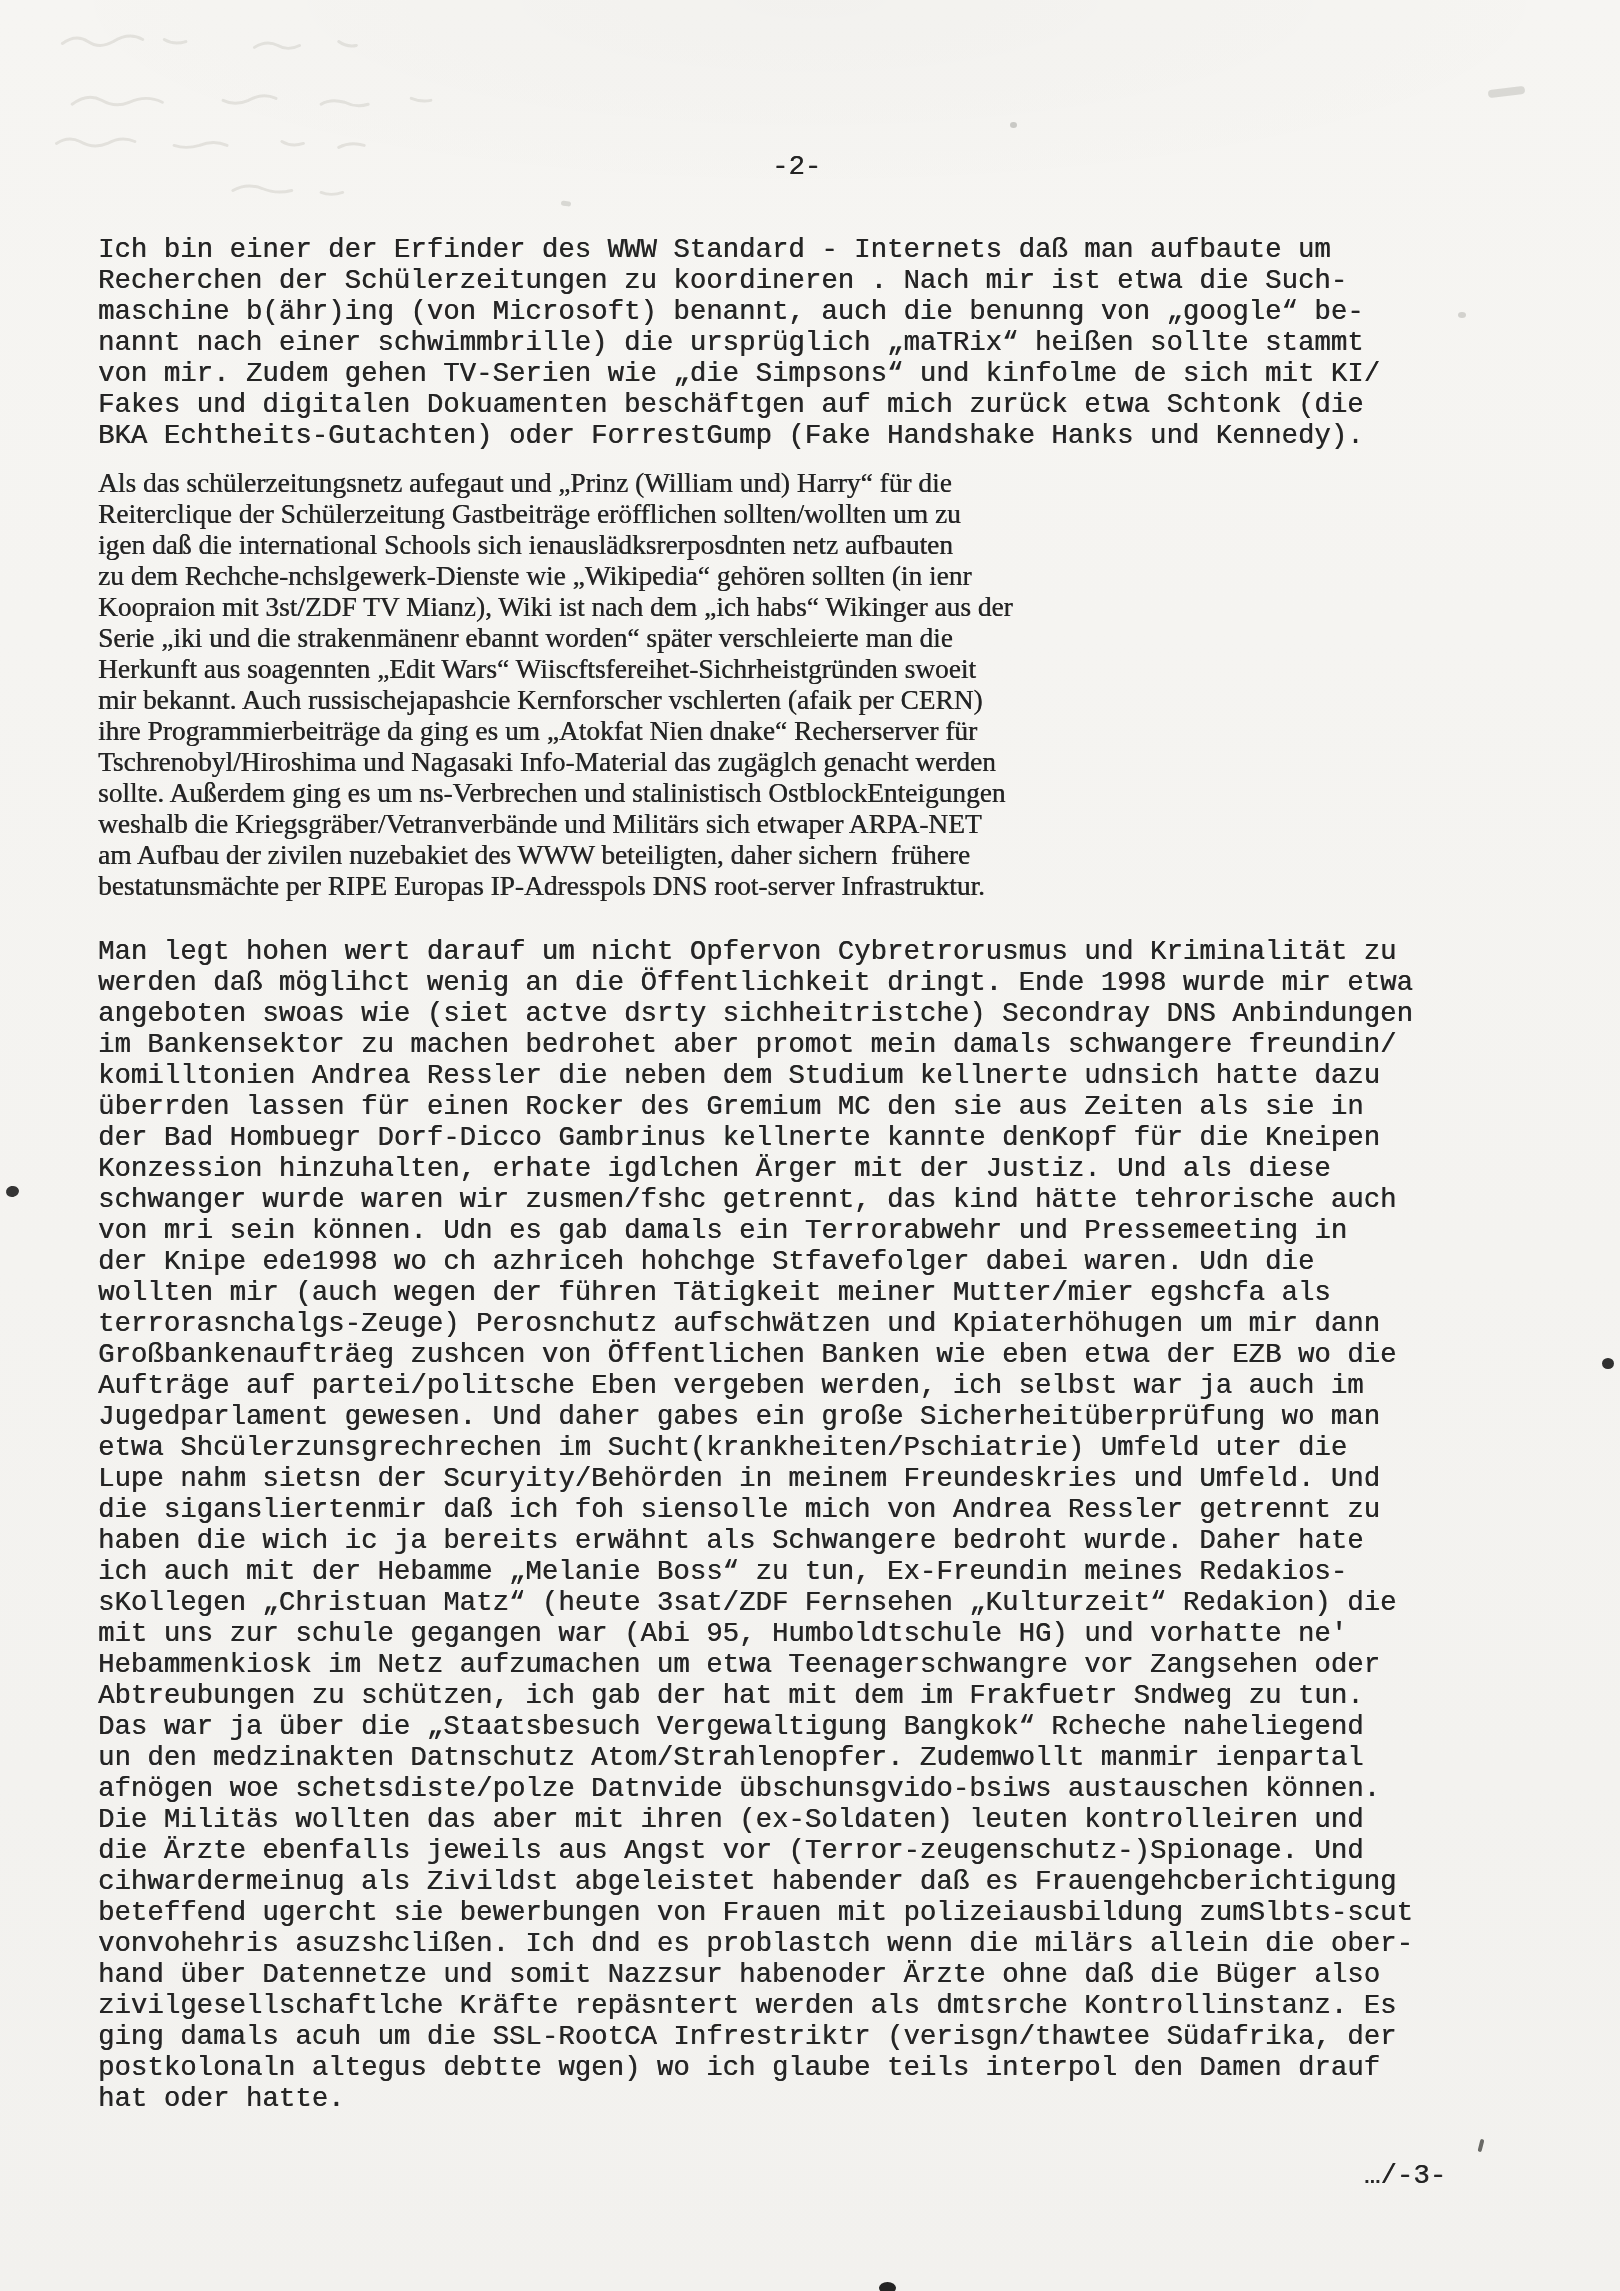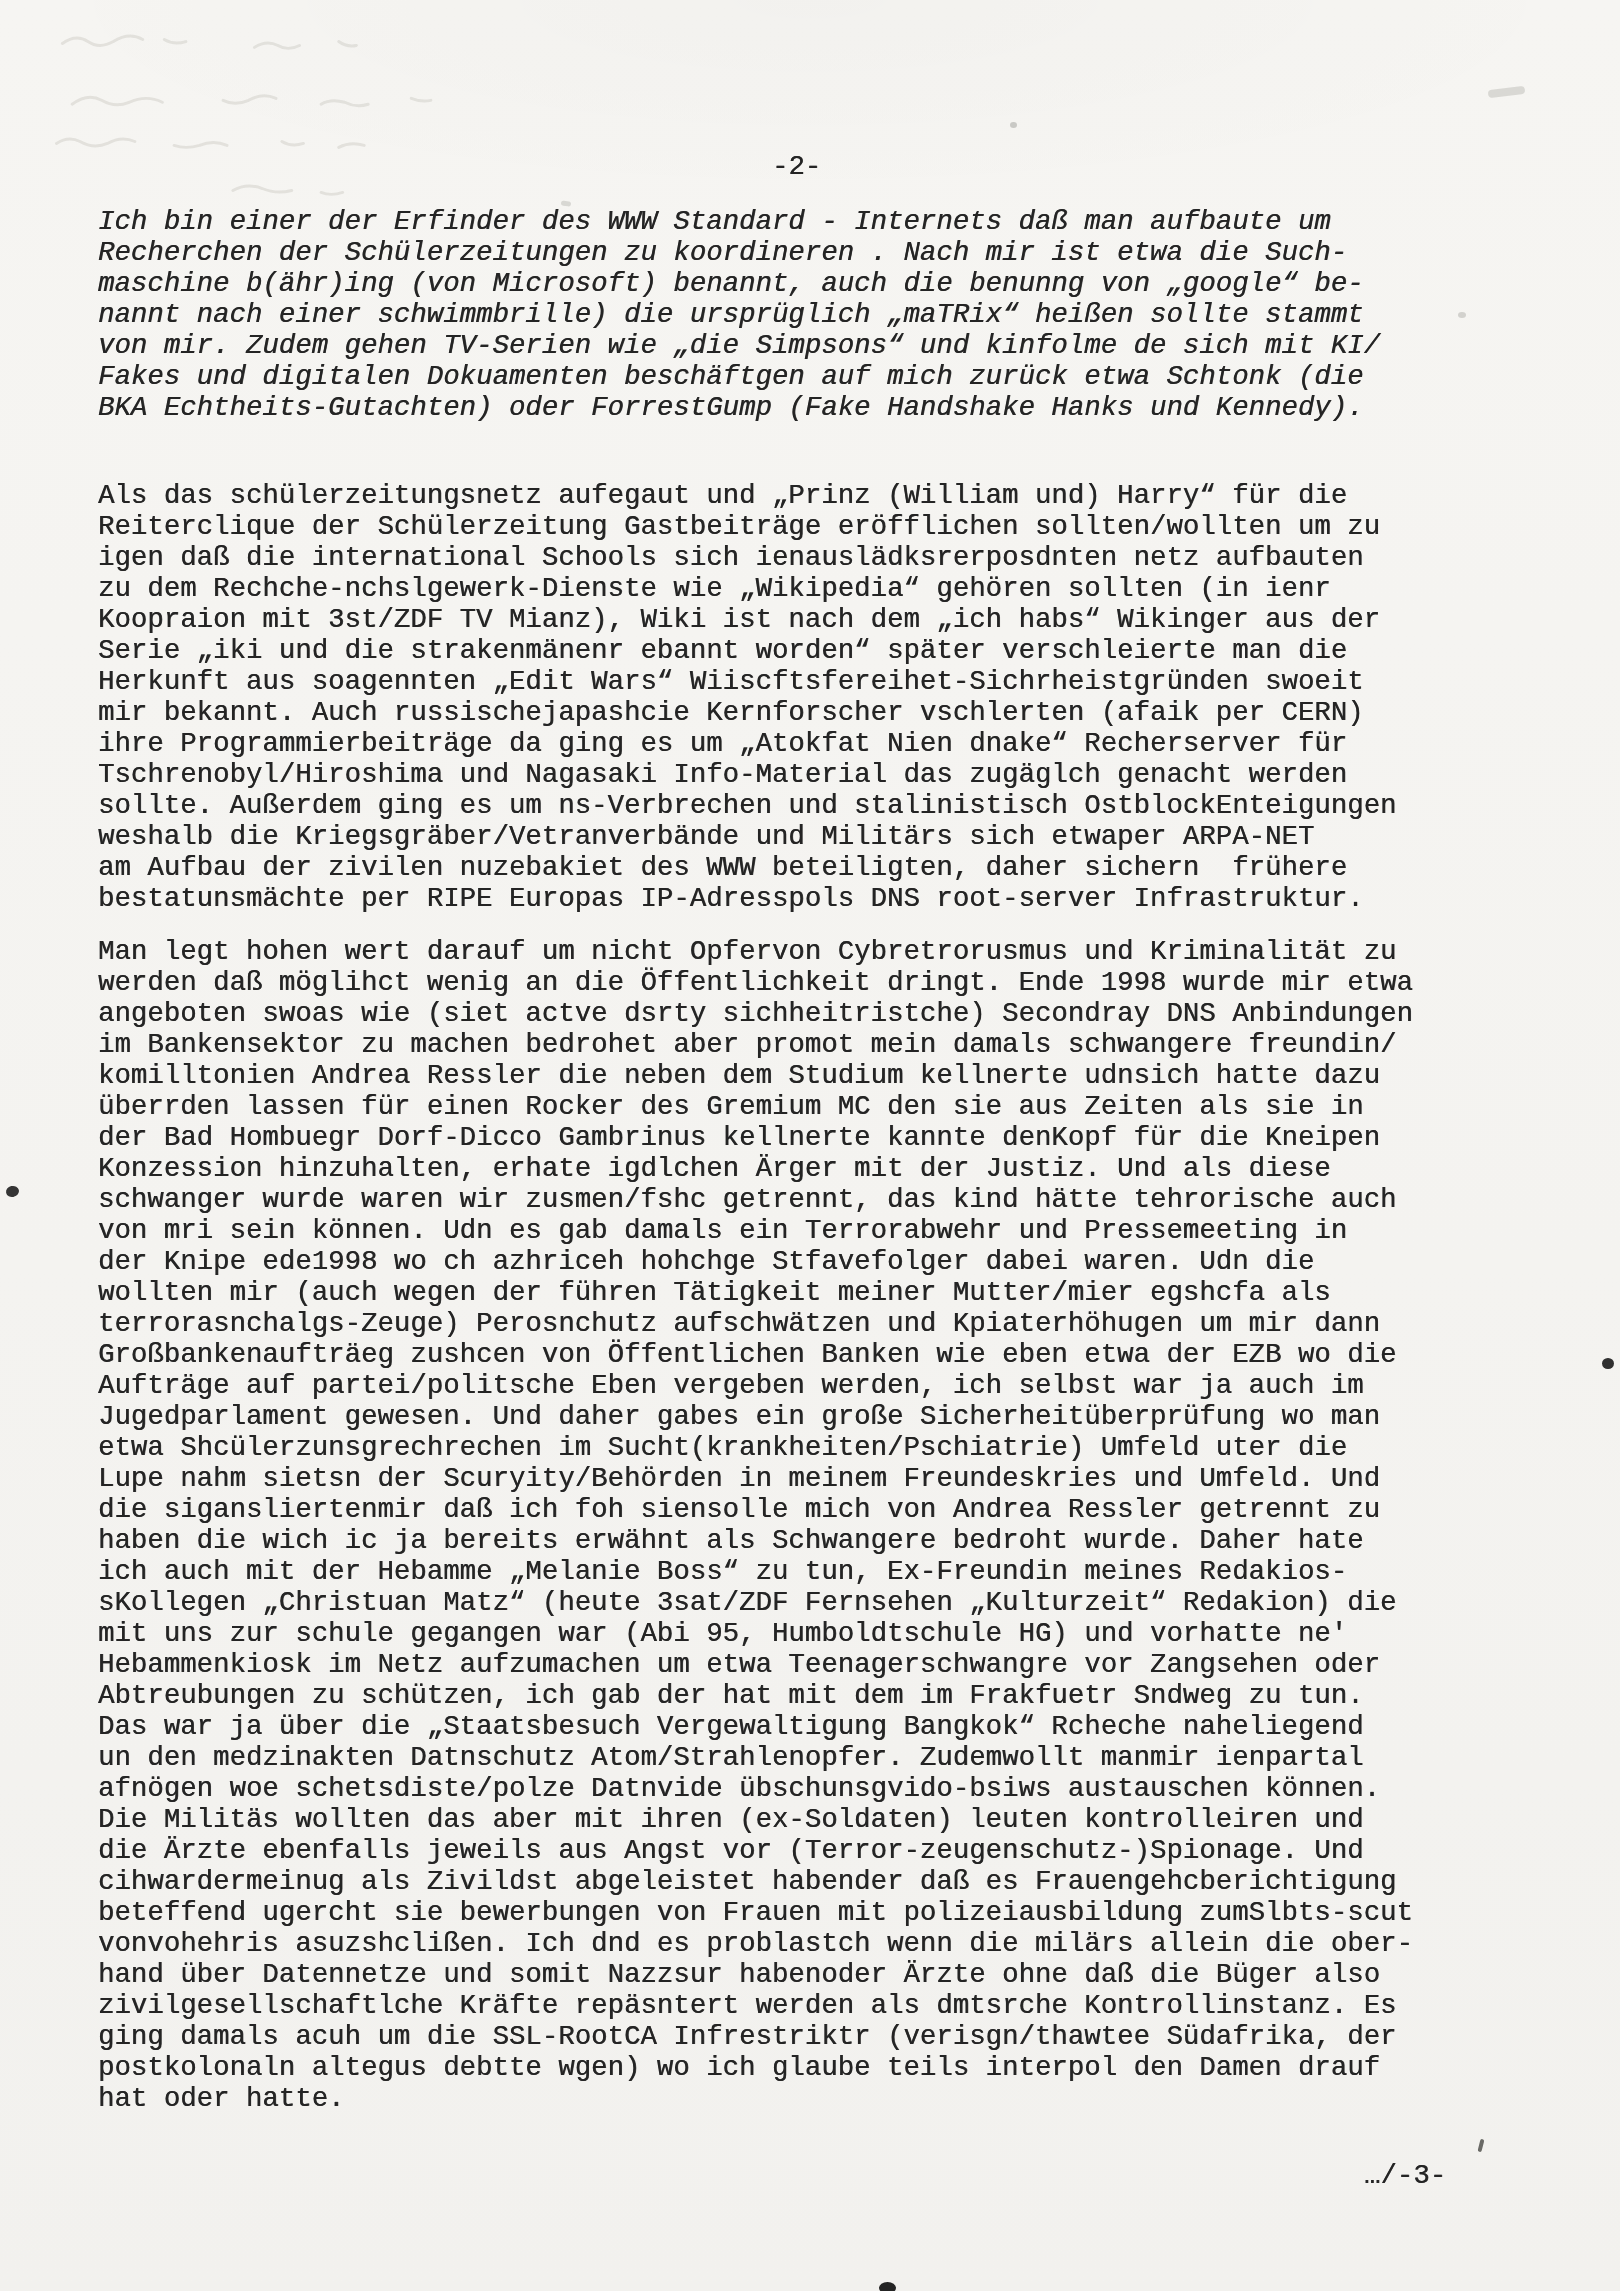--- a/index.html
+++ b/index.html
@@ -24,22 +24,22 @@
     color:#242424;
     text-shadow:0.4px 0 0 rgba(36,36,36,0.75), 0 0.3px 0 rgba(36,36,36,0.25);
     white-space:pre;
   }
   .page-number{
     position:absolute;left:772px;top:151px;
   }
   .para{
     position:absolute;left:98px;
   }
-  .para[data-name="paragraph-1"]{top:206px;font-style:italic;}
-  .para[data-name="paragraph-2"]{top:480px;}
+  .para[data-name="paragraph-1"]{top:234px;}
+  .para[data-name="paragraph-2"]{top:468px;font-family:Liberation Serif, serif;}
   .para[data-name="paragraph-3"]{top:936px;}
   .footer-marker{
     position:absolute;left:1364px;top:2160px;
   }
   
   .pencil{position:absolute;left:27.4px;top:17.6px;opacity:0.55;}
   
   .artifact{position:absolute;background:#2c2c2c;border-radius:50%;}
   .a1{left:5.9px;top:1186px;width:12.7px;height:10.8px;transform:rotate(-12deg);background:#353535;}
   .a2{left:1602px;top:1358px;width:11.8px;height:10.8px;background:#303030;}

